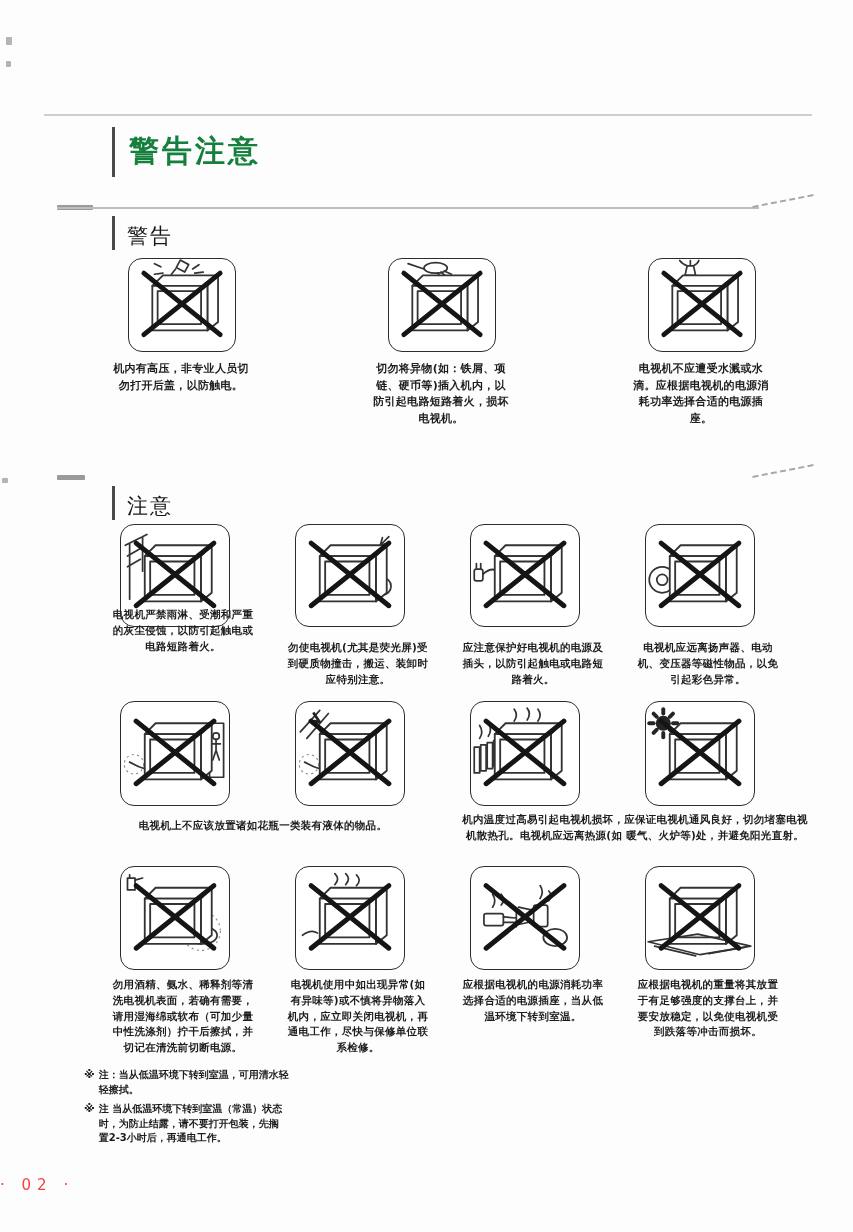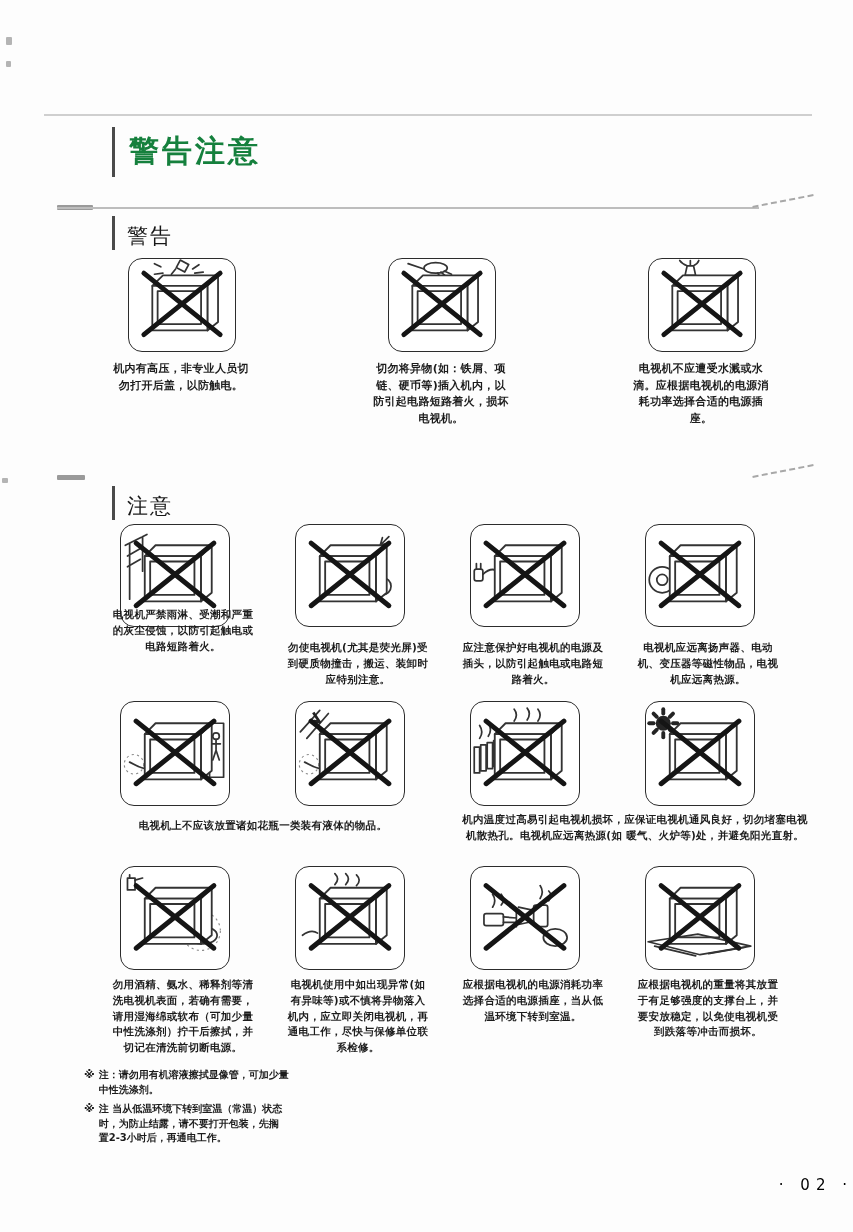--- a/index.html
+++ b/index.html
@@ -18,21 +18,21 @@
   .ddash{position:absolute;height:5px;background:#9a9a9a;border-radius:1px}
   .dline{position:absolute;height:2px;background:#bdbdbd}
   .ddiag{position:absolute;width:62px;border-top:2px dashed #a8a8a8;transform:rotate(-11deg)}
   .illus{position:absolute;border:1.7px solid #2c2c2c;border-radius:14px;background:#fff}
   .illus svg{width:100%;height:100%;display:block}
   .cap{position:absolute;font-size:10.5px;line-height:1.5;font-weight:600;color:#1c1c1c;text-align:center;letter-spacing:.3px}
   .capw{font-size:11px}
   .cap.center{text-align:center}
   .note{position:absolute;display:flex;gap:4px;font-size:10px;line-height:1.45;font-weight:600;color:#1c1c1c}
   .bullet{flex:0 0 auto;font-size:11px;line-height:1.3}
-  .footer{position:absolute;left:0;top:1176px;width:100%;text-align:right;color:#000000;font-size:15px;letter-spacing:6px}
+  .footer{position:absolute;left:0;top:1176px;width:100%;text-align:left;color:#ef4444;font-size:15px;letter-spacing:6px}
   .mark{position:absolute;background:#6b6b6b;opacity:.5;border-radius:1px}
   svg .fc{fill:#fff;stroke:#333;stroke-width:1.7;stroke-linejoin:round}
   svg .ln{fill:none;stroke:#333;stroke-width:1.6;stroke-linecap:round;stroke-linejoin:round}
   svg .xs{stroke:#151515;stroke-width:4.6;stroke-linecap:round}
   svg .dot{fill:none;stroke:#888;stroke-width:1;stroke-dasharray:2 3}
   svg .bold2{fill:none;stroke:#222;stroke-width:2.6;stroke-linejoin:round}
   svg .sun{fill:#242424;stroke:none}
   svg .sunr{stroke:#242424;stroke-width:3.6;stroke-linecap:round}
 </style>
 </head>
@@ -145,21 +145,21 @@
       <rect class="fc" x="22" y="24" width="52" height="42"></rect>
       <rect class="fc" x="27" y="29" width="41" height="31"></rect>
       <line class="xs" x1="14" y1="12" x2="86" y2="70"></line>
       <line class="xs" x1="86" y1="12" x2="14" y2="70"></line>
     </svg>
   </div>
 
 <p class="cap" style="left:112px;top:607px;width:142px">电视机严禁雨淋、受潮和严重的灰尘侵蚀，以防引起触电或电路短路着火。</p>
 <p class="cap" style="left:287px;top:640px;width:142px">勿使电视机(尤其是荧光屏)受到硬质物撞击，搬运、装卸时应特别注意。</p>
 <p class="cap" style="left:462px;top:640px;width:142px">应注意保护好电视机的电源及插头，以防引起触电或电路短路着火。</p>
-<p class="cap" style="left:637px;top:640px;width:142px">电视机应远离扬声器、电动机、变压器等磁性物品，电视机应远离热源。</p>
+<p class="cap" style="left:637px;top:640px;width:142px">电视机应远离扬声器、电动机、变压器等磁性物品，以免引起彩色异常。</p>
 
 <div class="illus" style="left:120px;top:701px;width:110px;height:105px">
     <svg viewBox="0 0 100 84" preserveAspectRatio="xMidYMid meet" aria-hidden="true">
       <rect class="ln" x="82" y="14" width="13" height="50"></rect>
       <circle class="ln" cx="88" cy="26" r="3"></circle>
       <path class="ln" d="M88,29 l0,10 M84,33 l8,0 M88,39 l-3,9 M88,39 l3,9"></path>
       <circle class="dot" cx="12" cy="52" r="9"></circle>
       <path class="ln" d="M8,50 l8,4 M16,54 q10,4 16,2"></path>
       <polygon class="fc" points="22,24 74,24 84,14 32,14"></polygon>
       <polygon class="fc" points="74,24 84,14 84,58 74,66"></polygon>
@@ -274,20 +274,20 @@
     </svg>
   </div>
 
 <p class="cap" style="left:112px;top:977px;width:142px">勿用酒精、氨水、稀释剂等清洗电视机表面，若确有需要，请用湿海绵或软布（可加少量中性洗涤剂）拧干后擦拭，并切记在清洗前切断电源。</p>
 <p class="cap" style="left:287px;top:977px;width:142px">电视机使用中如出现异常(如有异味等)或不慎将异物落入机内，应立即关闭电视机，再通电工作，尽快与保修单位联系检修。</p>
 <p class="cap" style="left:462px;top:977px;width:142px">应根据电视机的电源消耗功率选择合适的电源插座，当从低温环境下转到室温。</p>
 <p class="cap" style="left:637px;top:977px;width:142px">应根据电视机的重量将其放置于有足够强度的支撑台上，并要安放稳定，以免使电视机受到跌落等冲击而损坏。</p>
 
 <div class="note" style="left:84px;top:1068px;width:212px">
   <span class="bullet">※</span>
-  <span class="note-text">注：请勿用有机溶液擦拭显像管，可加少量中性洗涤剂。</span>
+  <span class="note-text">注：当从低温环境下转到室温，可用清水轻轻擦拭。</span>
 </div>
 <div class="note" style="left:84px;top:1102px;width:200px">
   <span class="bullet">※</span>
   <span class="note-text">注 当从低温环境下转到室温（常温）状态时，为防止结露，请不要打开包装，先搁置2-3小时后，再通电工作。</span>
 </div>
 
 <div class="footer">· 02 ·</div>
 
 </body></html>

